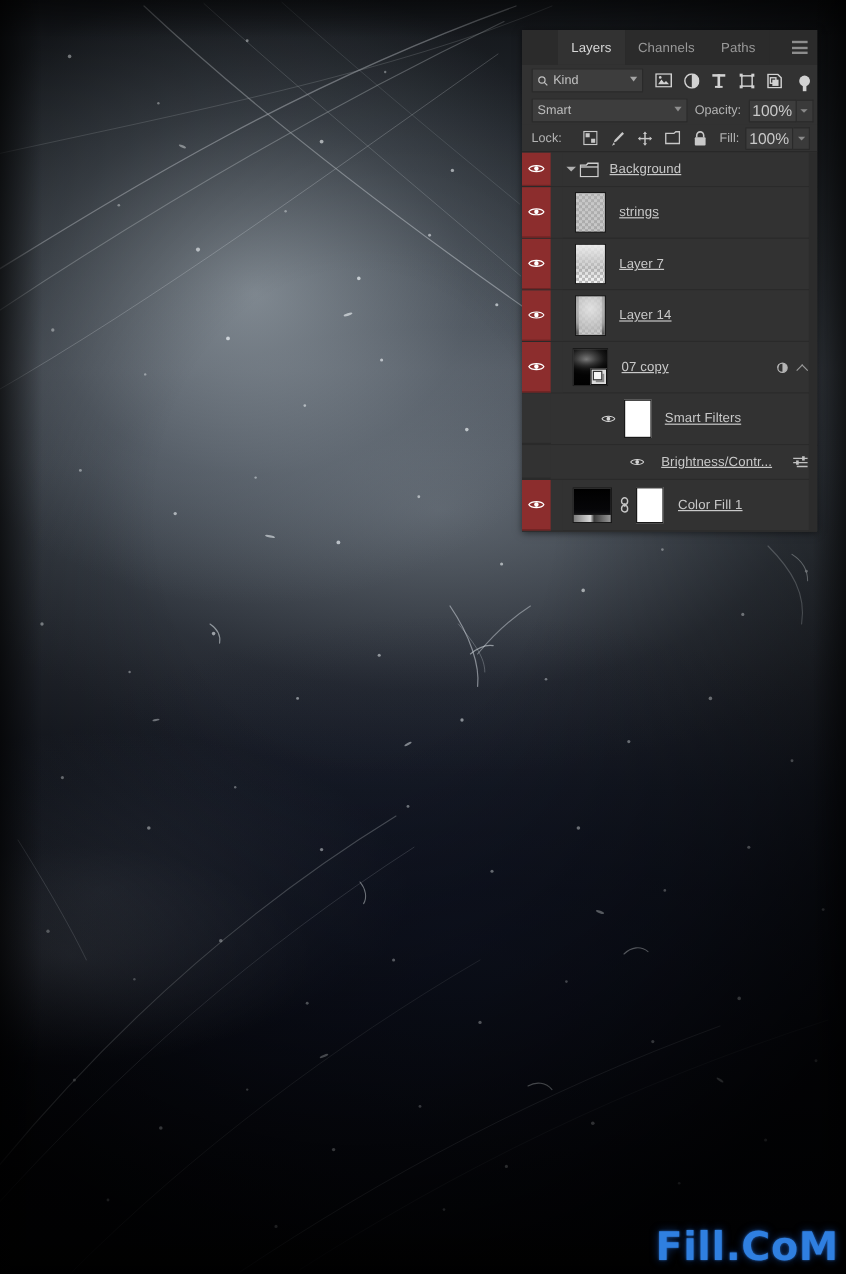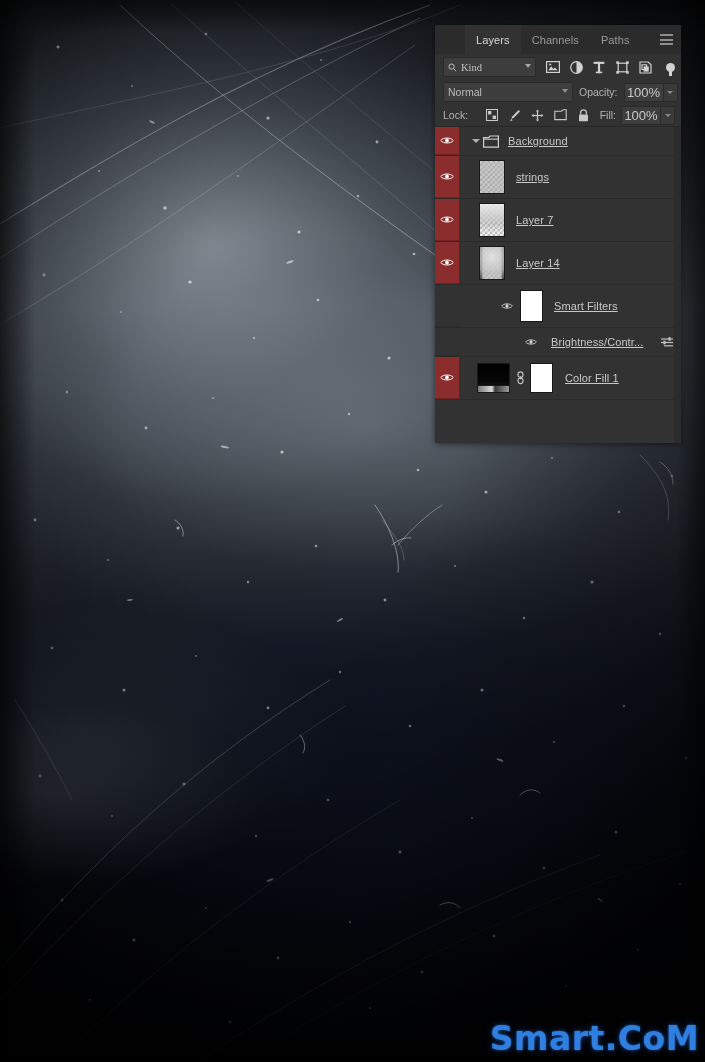--- a/index.html
+++ b/index.html
@@ -80,21 +80,21 @@
   .panel-menu i{display:block;height:2px;background:#8d8d8d;}
 
   
   .filter-row{
     height:26px;display:flex;align-items:center;gap:0;padding:0 6px 0 8px;
     background:#323232;flex:0 0 auto;
   }
   .kind-select{
     width:84px;height:18px;background:#3d3d3d;border:1px solid #2a2a2a;
     border-radius:1px;display:flex;align-items:center;gap:4px;padding:0 4px;
-    font-size:10.5px;color:#c3c3c3;position:relative;cursor:pointer;font-family:Liberation Serif, serif;
+    font-size:10.5px;color:#c3c3c3;position:relative;cursor:pointer;
   }
   .kind-select .caret{
     position:absolute;right:4px;top:6px;width:0;height:0;
     border-left:3.5px solid transparent;border-right:3.5px solid transparent;
     border-top:4px solid #a5a5a5;
   }
   .ficons{display:flex;align-items:center;gap:9px;margin-left:10px;}
   .ficon{width:14px;height:14px;display:flex;align-items:center;justify-content:center;cursor:pointer;}
   .ficon svg{display:block;}
   .fdot{
@@ -427,21 +427,21 @@
           <rect x="4.6" y="5.4" width="5.2" height="5.2" fill="#d2d2d2"></rect>
           <rect x="3" y="3.8" width="4.6" height="4.6" fill="none" stroke="#d2d2d2" stroke-width="1.1"></rect>
         </svg>
       </div>
       <div class="fdot"></div>
     </div>
   </div>
 
   <div class="blend-row">
     <div class="blend-select">
-      <span>Normal</span>
+      <span>Smart</span>
       <span class="caret"></span>
     </div>
     <span class="lbl">Opacity:</span>
     <div style="display:flex;align-items:center;">
       <div class="num-field">100%</div>
       <div class="spin"></div>
     </div>
   </div>
 
   <div class="lock-row">
@@ -546,20 +546,45 @@
         </svg>
       </div>
       <div class="gap"></div>
       <div class="thumb t-l14">
         <div class="checker"></div>
         <div class="content-ov" style="background:radial-gradient(ellipse 120% 95% at 50% 32%, rgba(225,225,225,.95) 0%, rgba(185,185,185,.80) 55%, rgba(120,120,120,.25) 85%, rgba(0,0,0,0) 100%), linear-gradient(90deg,rgba(20,20,20,.85) 0 8%, rgba(0,0,0,0) 12%), linear-gradient(270deg,rgba(20,20,20,.85) 0 8%, rgba(0,0,0,0) 12%);"></div>
       </div>
       <span class="lname">Layer 14</span>
     </div>
 
+    <div class="row h42">
+      <div class="eyecol">
+        <svg class="eye" viewBox="0 0 16 10">
+          <path d="M0.8 5 C3.4 1.2 12.6 1.2 15.2 5 C12.6 8.8 3.4 8.8 0.8 5 Z" fill="none" stroke="#ffffff" stroke-width="1.1"></path>
+          <ellipse cx="8" cy="5" rx="2.1" ry="2.3" fill="#ffffff"></ellipse>
+        </svg>
+      </div>
+      <div class="gap"></div>
+      <div class="thumb t-07">
+        <div class="content-ov" style="background:radial-gradient(ellipse 70% 45% at 38% 28%, #8d8d8d 0%, #4a4a4a 40%, #1a1a1a 75%, #0a0a0a 100%);"></div>
+        <div class="content-ov" style="background:linear-gradient(180deg,rgba(0,0,0,.15) 0 30%, rgba(0,0,0,.6) 55%, rgba(0,0,0,.9) 100%);"></div>
+        <div class="smartbadge">
+            <span></span>
+          </div>
+      </div>
+      <span class="lname">07 copy</span>
+      <div class="rowright">
+        <svg class="sf-ind" viewBox="0 0 14 14">
+          <circle cx="7.6" cy="7" r="4.2" fill="none" stroke="#b5b5b5" stroke-width="1.1"></circle>
+          <path d="M7.6 2.8 A4.2 4.2 0 0 1 7.6 11.2 Z" fill="#b5b5b5"></path>
+          <path d="M3.4 7 A4.2 4.2 0 0 1 4.6 4" fill="none" stroke="#b5b5b5" stroke-width="1"></path>
+        </svg>
+        <div class="chev"></div>
+      </div>
+    </div>
 
     <div class="row h42 sf-row">
       <div class="eyecol none"></div>
       <div class="indent-42"></div>
       <svg class="eye-sm" viewBox="0 0 16 10">
         <path d="M0.8 5 C3.4 1.2 12.6 1.2 15.2 5 C12.6 8.8 3.4 8.8 0.8 5 Z" fill="none" stroke="#d5d5d5" stroke-width="1.2"></path>
         <ellipse cx="8" cy="5" rx="2.1" ry="2.3" fill="#d5d5d5"></ellipse>
       </svg>
       <div class="thumb t-sf" style="margin-left:7px;"></div>
       <span class="lname">Smart Filters</span>
@@ -604,13 +629,13 @@
         </svg>
       </div>
       <div class="thumb t-mask"></div>
       <span class="lname" style="margin-left:12px;">Color Fill 1</span>
     </div>
 
     <div class="scroll-edge"></div>
   </div>
 </div>
 
-<div id="watermark">Smart.CoM</div>
+<div id="watermark">Fill.CoM</div>
 
 </body></html>

